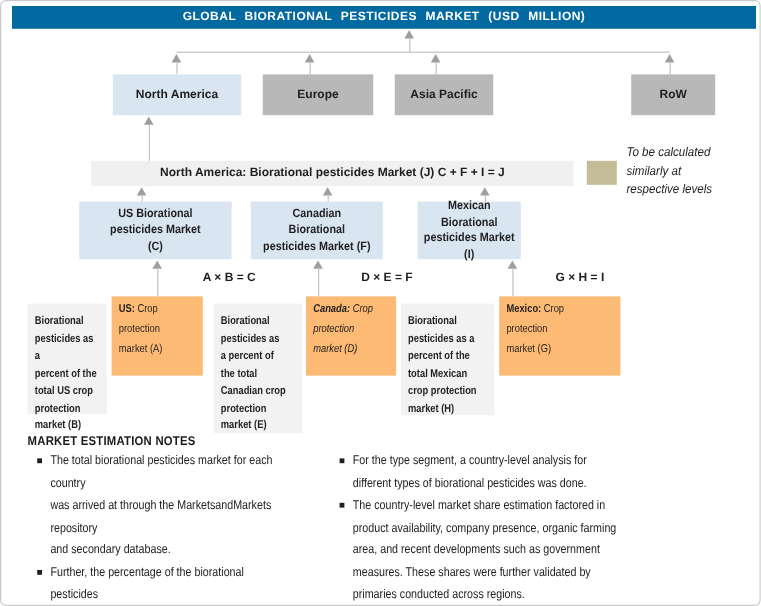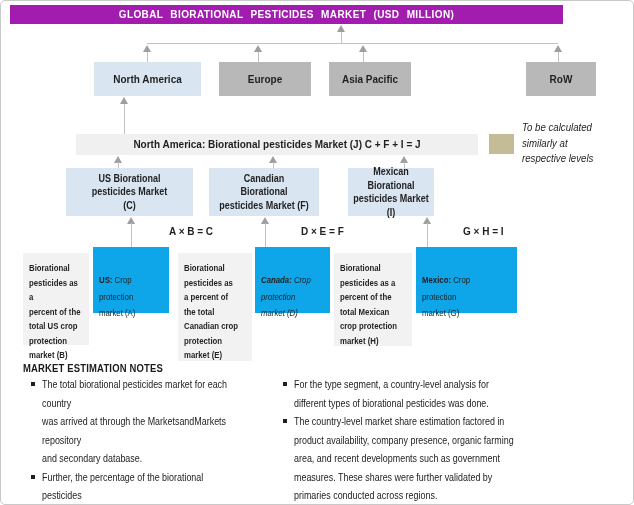--- a/index.html
+++ b/index.html
@@ -4,22 +4,22 @@
 <style>
   html,body{margin:0;padding:0;background:#fff;}
   #canvas{
     position:relative;width:634px;height:505px;background:#fff;
     border:1px solid #c9c9c9;border-radius:5px;box-sizing:border-box;
     font-family:"Liberation Sans","DejaVu Sans",sans-serif;color:#1f1f1f;
     overflow:hidden;
   }
   
   .banner{
-    position:absolute;left:9px;top:4px;width:553px;height:19px;
-    background:#a21caf;display:flex;align-items:center;justify-content:center;
+    position:absolute;left:9px;top:4px;width:620px;height:19px;
+    background:#0369a1;display:flex;align-items:center;justify-content:center;
   }
   .banner span{
     color:#fff;font-weight:bold;font-size:10px;letter-spacing:.4px;word-spacing:4px;
   }
   
   .hl,.vl{position:absolute;background:#c2c2c2;}
   .hl{height:1px;}
   .vl{width:1px;}
   .ah{position:absolute;width:0;height:0;
       border-left:4px solid transparent;border-right:4px solid transparent;
@@ -60,21 +60,21 @@
   .cb-mx{left:347px;width:86px;}
   
   .formula{position:absolute;top:225px;font-weight:bold;font-size:10px;margin-left:28px;}
   .f-us{left:140px;}
   .f-ca{left:272px;}
   .f-mx{left:434px;}
   
   .bbox{position:absolute;box-sizing:border-box;padding:8px 5px 0 6px;font-size:9.5px;}
   .bbox .txt{white-space:pre-line;transform:scaleX(.82);transform-origin:0 0;width:121%;}
   .share{background:#f2f2f2;top:252px;font-weight:bold;line-height:14.5px;}
-  .market{background:#0ea5e9;top:246px;line-height:16.5px;padding-top:25px;}
+  .market{background:#fdba74;top:246px;line-height:16.5px;padding-top:3px;}
   .market b{font-weight:bold;}
   .bb1{left:22px;width:66px;height:92px;}
   .bb2{left:92px;width:76px;height:66px;}
   .bb3{left:177px;width:74px;height:108px;}
   .bb4{left:254px;width:75px;height:66px;font-style:italic;}
   .bb5{left:333px;width:78px;height:93px;}
   .bb6{left:415px;width:101px;height:66px;}
   
   .notes-title{
     position:absolute;left:22px;top:361px;font-weight:bold;font-size:10.5px;

